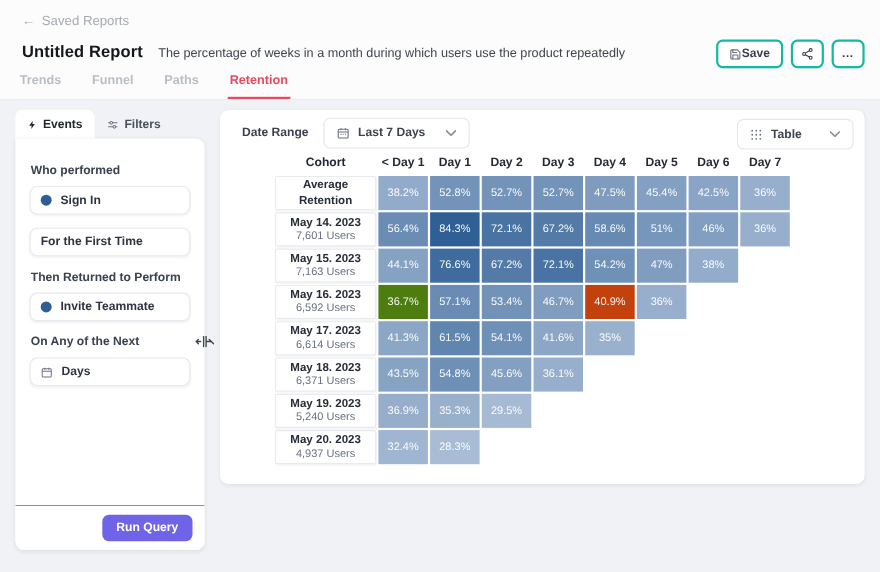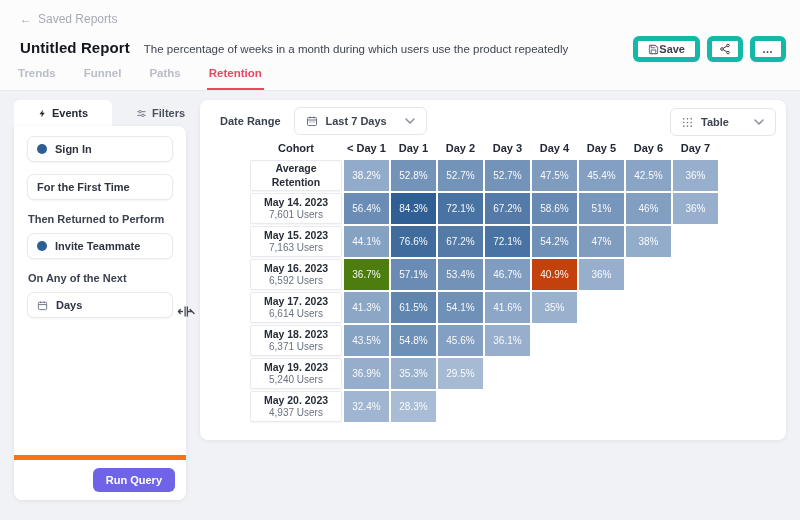--- a/index.html
+++ b/index.html
@@ -9,36 +9,36 @@
     font-family:"Liberation Sans",sans-serif;
     -webkit-font-smoothing:antialiased;
   }
   
   .app-header{position:absolute;top:0;left:0;right:0;height:90px;background:#fcfcfd;border-bottom:1px solid #e9ebef;}
   .back-link{position:absolute;top:12px;left:20px;display:flex;align-items:center;gap:6px;font-size:12px;color:#a6aab3;cursor:pointer;}
   .title-row{position:absolute;top:39px;left:20px;display:flex;align-items:baseline;gap:14px;white-space:nowrap;}
   .report-title{font-size:15px;font-weight:800;color:#14171c;letter-spacing:.1px;}
   .report-subtitle{font-size:11.5px;color:#3f444d;}
   .header-actions{position:absolute;top:36px;right:14px;display:flex;gap:7px;}
-  .btn{height:26px;display:flex;align-items:center;gap:0;padding:0 10px;background:#fff;border:5px solid #14b8a6;border-radius:6px;font-size:11px;font-weight:700;color:#3a3f48;box-shadow:0 1px 2px rgba(20,24,40,.04);cursor:pointer;justify-content:space-between;}
+  .btn{height:26px;display:flex;align-items:center;gap:0;padding:0 10px;background:#fff;border:2px solid #14b8a6;border-radius:6px;font-size:11px;font-weight:700;color:#3a3f48;box-shadow:0 1px 2px rgba(20,24,40,.04);cursor:pointer;justify-content:space-between;}
   .btn.icon-only{padding:0 7px;}
   .main-tabs{position:absolute;left:16px;bottom:0;display:flex;gap:24px;}
   .main-tab{font-size:11.5px;font-weight:700;color:#b9bdc6;padding:0 2px 9px 2px;cursor:pointer;border-bottom:2px solid transparent;}
   .main-tab.active{color:#e8495f;border-bottom-color:#e8495f;}
   
   .sidebar{position:absolute;left:14px;top:100px;width:172px;height:400px;}
   .side-tabs{display:flex;height:26px;align-items:stretch;}
-  .side-tab{display:flex;align-items:center;gap:5px;padding:0 24px;font-size:11px;font-weight:700;color:#4a505c;cursor:pointer;}
+  .side-tab{display:flex;align-items:center;gap:5px;padding:0 11px;font-size:11px;font-weight:700;color:#4a505c;cursor:pointer;}
   .side-tab.active{background:#fff;border-radius:6px 6px 0 0;color:#23282f;}
   .side-panel{position:absolute;top:26px;left:0;right:0;bottom:0;background:#fff;border-radius:0 8px 8px 8px;box-shadow:0 1px 4px rgba(20,25,45,.08);}
   .side-content{padding:10px 13px 0 13px;}
   .field{display:flex;align-items:center;gap:8px;height:24px;padding:0 9px;border:1px solid #e7e9ee;border-radius:7px;background:#fff;box-shadow:0 1px 2px rgba(20,25,45,.05);font-size:11px;font-weight:600;color:#2d3340;cursor:pointer;margin-bottom:8px;}
   .section-label{font-size:11px;font-weight:700;color:#3a4150;margin:13px 1px 8px 1px;}
   .event-dot{width:10px;height:10px;border-radius:50%;background:#2d5f94;flex:0 0 auto;}
-  .side-footer{position:absolute;left:0;right:0;bottom:0;height:40px;border-top:5px solid #f97316;display:flex;align-items:center;justify-content:flex-end;padding-right:11px;border-radius:0 0 8px 8px;background:#fff;}
+  .side-footer{position:absolute;left:0;right:0;bottom:0;height:40px;border-top:1px solid #f97316;display:flex;align-items:center;justify-content:flex-end;padding-right:11px;border-radius:0 0 8px 8px;background:#fff;}
   .run-query{background:#6f63e8;color:#fff;font-size:11px;font-weight:700;border:none;border-radius:6px;padding:6px 13px;cursor:pointer;font-family:inherit;}
   .resize-handle{position:absolute;right:-9px;top:178px;color:#3f444d;cursor:ew-resize;background:transparent;}
   
   .main-panel{position:absolute;left:200px;top:100px;width:586px;height:340px;background:#fff;border-radius:8px;box-shadow:0 1px 4px rgba(20,25,45,.07);}
   .panel-toolbar{position:absolute;top:8px;left:20px;right:10px;height:26px;display:flex;align-items:center;}
   .toolbar-label{font-size:11px;font-weight:700;color:#3a4150;margin-right:13px;}
   .select{display:flex;align-items:center;gap:8px;height:26px;padding:0 11px;border:1px solid #e3e6eb;border-radius:6px;background:#fff;font-size:11px;font-weight:600;color:#3c424e;cursor:pointer;}
   .select .chev{margin-left:10px;color:#8a8f99;}
   .select.view-select{position:absolute;right:0;top:0;width:82px;}
   .select.view-select .chev{margin-left:auto;}
@@ -121,20 +121,21 @@
             <circle cx="15" cy="16" r="2.6" fill="#fff"></circle>
           </svg>
       </span>
       <span>Filters</span>
     </div>
   </div>
 
   <div class="side-panel">
     <div class="side-content">
 
+      <div class="section-label">Who performed</div>
       <div class="field">
         <span class="event-dot" style="background: rgb(45, 95, 148);"></span>
         <span>Sign In</span>
       </div>
 
       <div class="field" style="margin-top:12px;">
         <span>For the First Time</span>
       </div>
 
       <div class="section-label">Then Returned to Perform</div>

